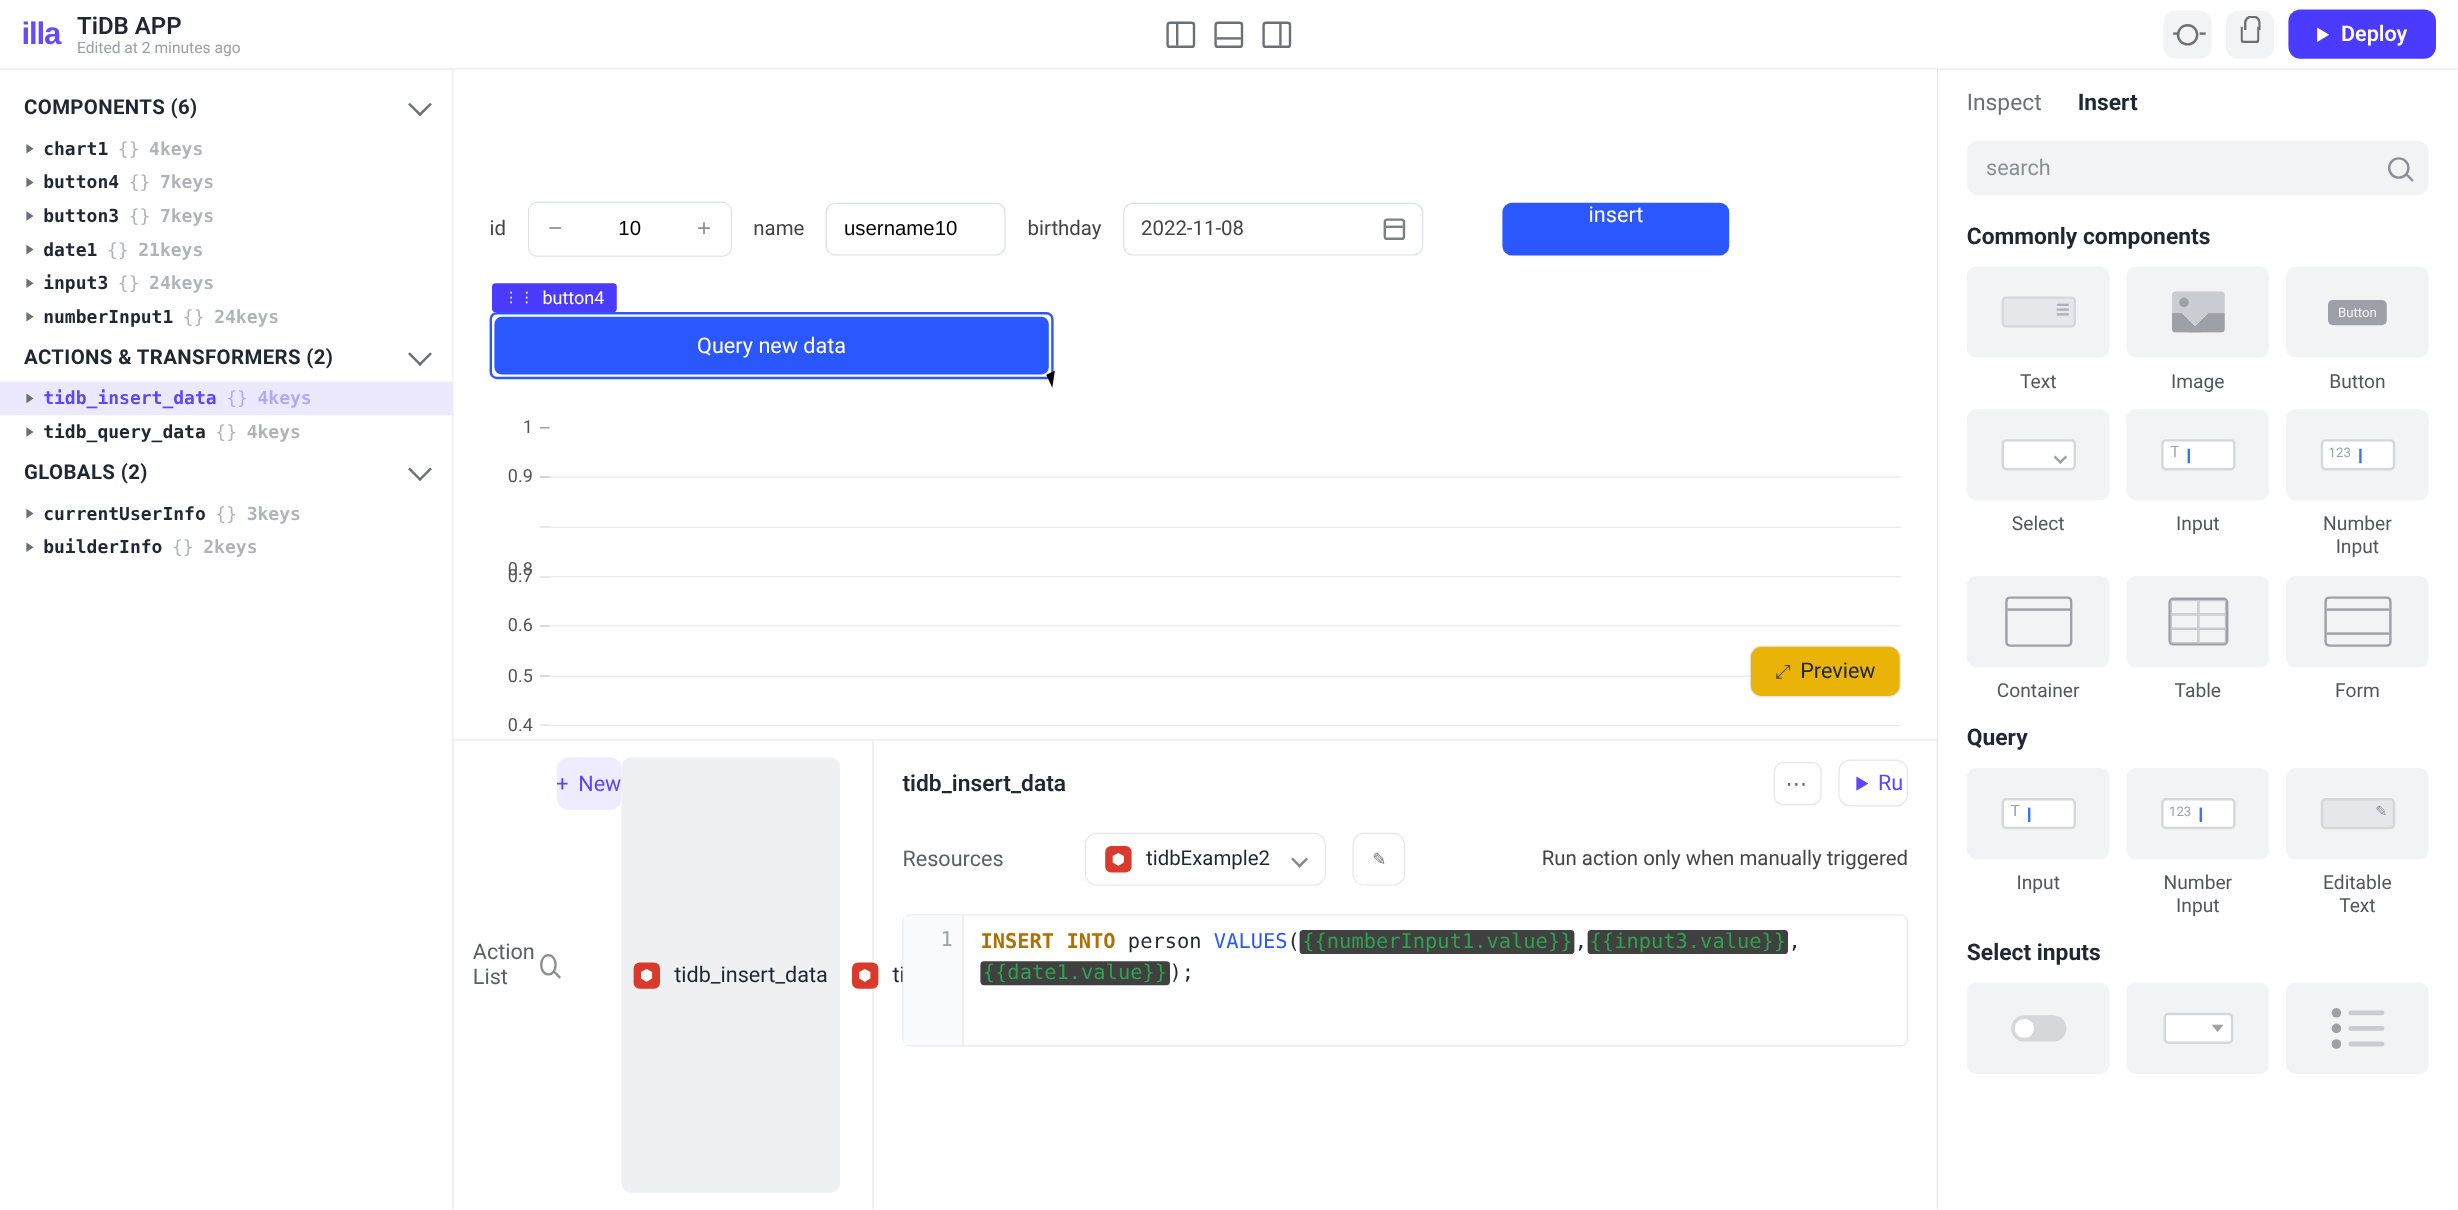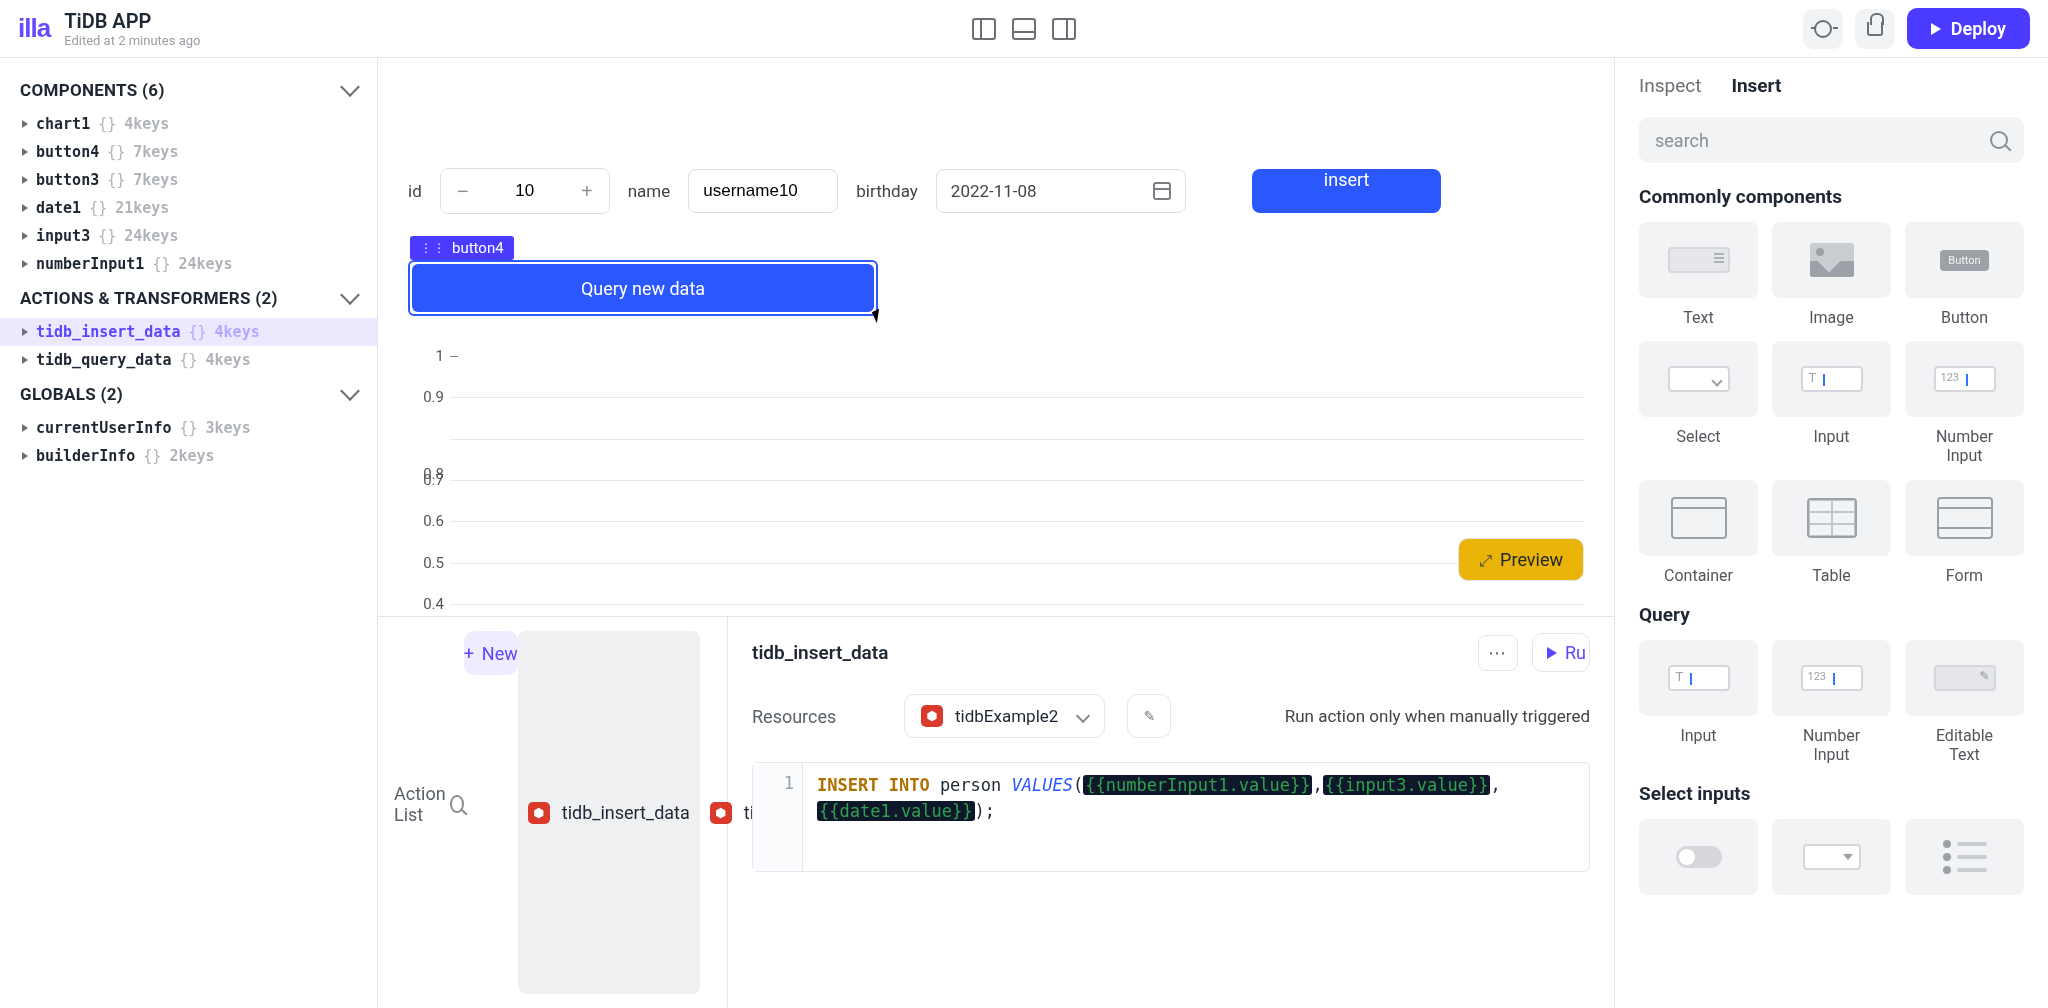--- a/index.html
+++ b/index.html
@@ -125,22 +125,22 @@
 .res-sel { border:1px solid #e5e6eb; border-radius:10px; height:44px; display:flex; align-items:center; padding:0 16px; gap:12px; font-size:17px; }
 .res-chev { width:10px;height:10px;border-right:2px solid #888;border-bottom:2px solid #888; transform:rotate(45deg); margin-left:8px; }
 .edit-btn { border:1px solid #e5e6eb; border-radius:10px; width:44px; height:44px; display:flex; align-items:center; justify-content:center; color:#777; }
 .trig-text { margin-left:auto; font-size:17px; color:#444; }
 
 .code-block { border:1px solid #e5e6eb; border-radius:6px; display:flex; font-family:Menlo,Consolas,monospace; font-size:17px; min-height:110px; background:#fff; }
 .gutter { width:50px; background:#fafbfc; border-right:1px solid #e5e6eb; color:#9aa0a6; text-align:right; padding:10px 8px 0 0; }
 .code { padding:10px 14px; line-height:1.5; white-space:pre-wrap; }
 .kw { color:#b07000; font-weight:600; }
 .tbl { color:#1f2733; }
-.fnc { color:#2b57ff;font-style:italic; }
-.expr { color:#2fa14f; background:#0f172a; border-radius:3px; padding:0 2px; }
+.fnc { color:#2b57ff; }
+.expr { color:#2fa14f; background:#404040; border-radius:3px; padding:0 2px; }
 
 .trans-row { display:flex; align-items:center; justify-content:space-between; margin-top:36px; }
 .trans-btns { display:flex; gap:12px; }
 .tbtn { border:1px solid #e5e6eb; border-radius:10px; padding:10px 20px; font-size:17px; color:#444; }
 .tbtn.disabled { background:#f2f3f5; color:#9aa0a6; }
 
 
 .rtabs { display:flex; gap:30px; padding:16px 24px 20px; font-size:19px; }
 .rtab { color:#6b7076; }
 .rtab.active { color:#1f2733; font-weight:700; }

